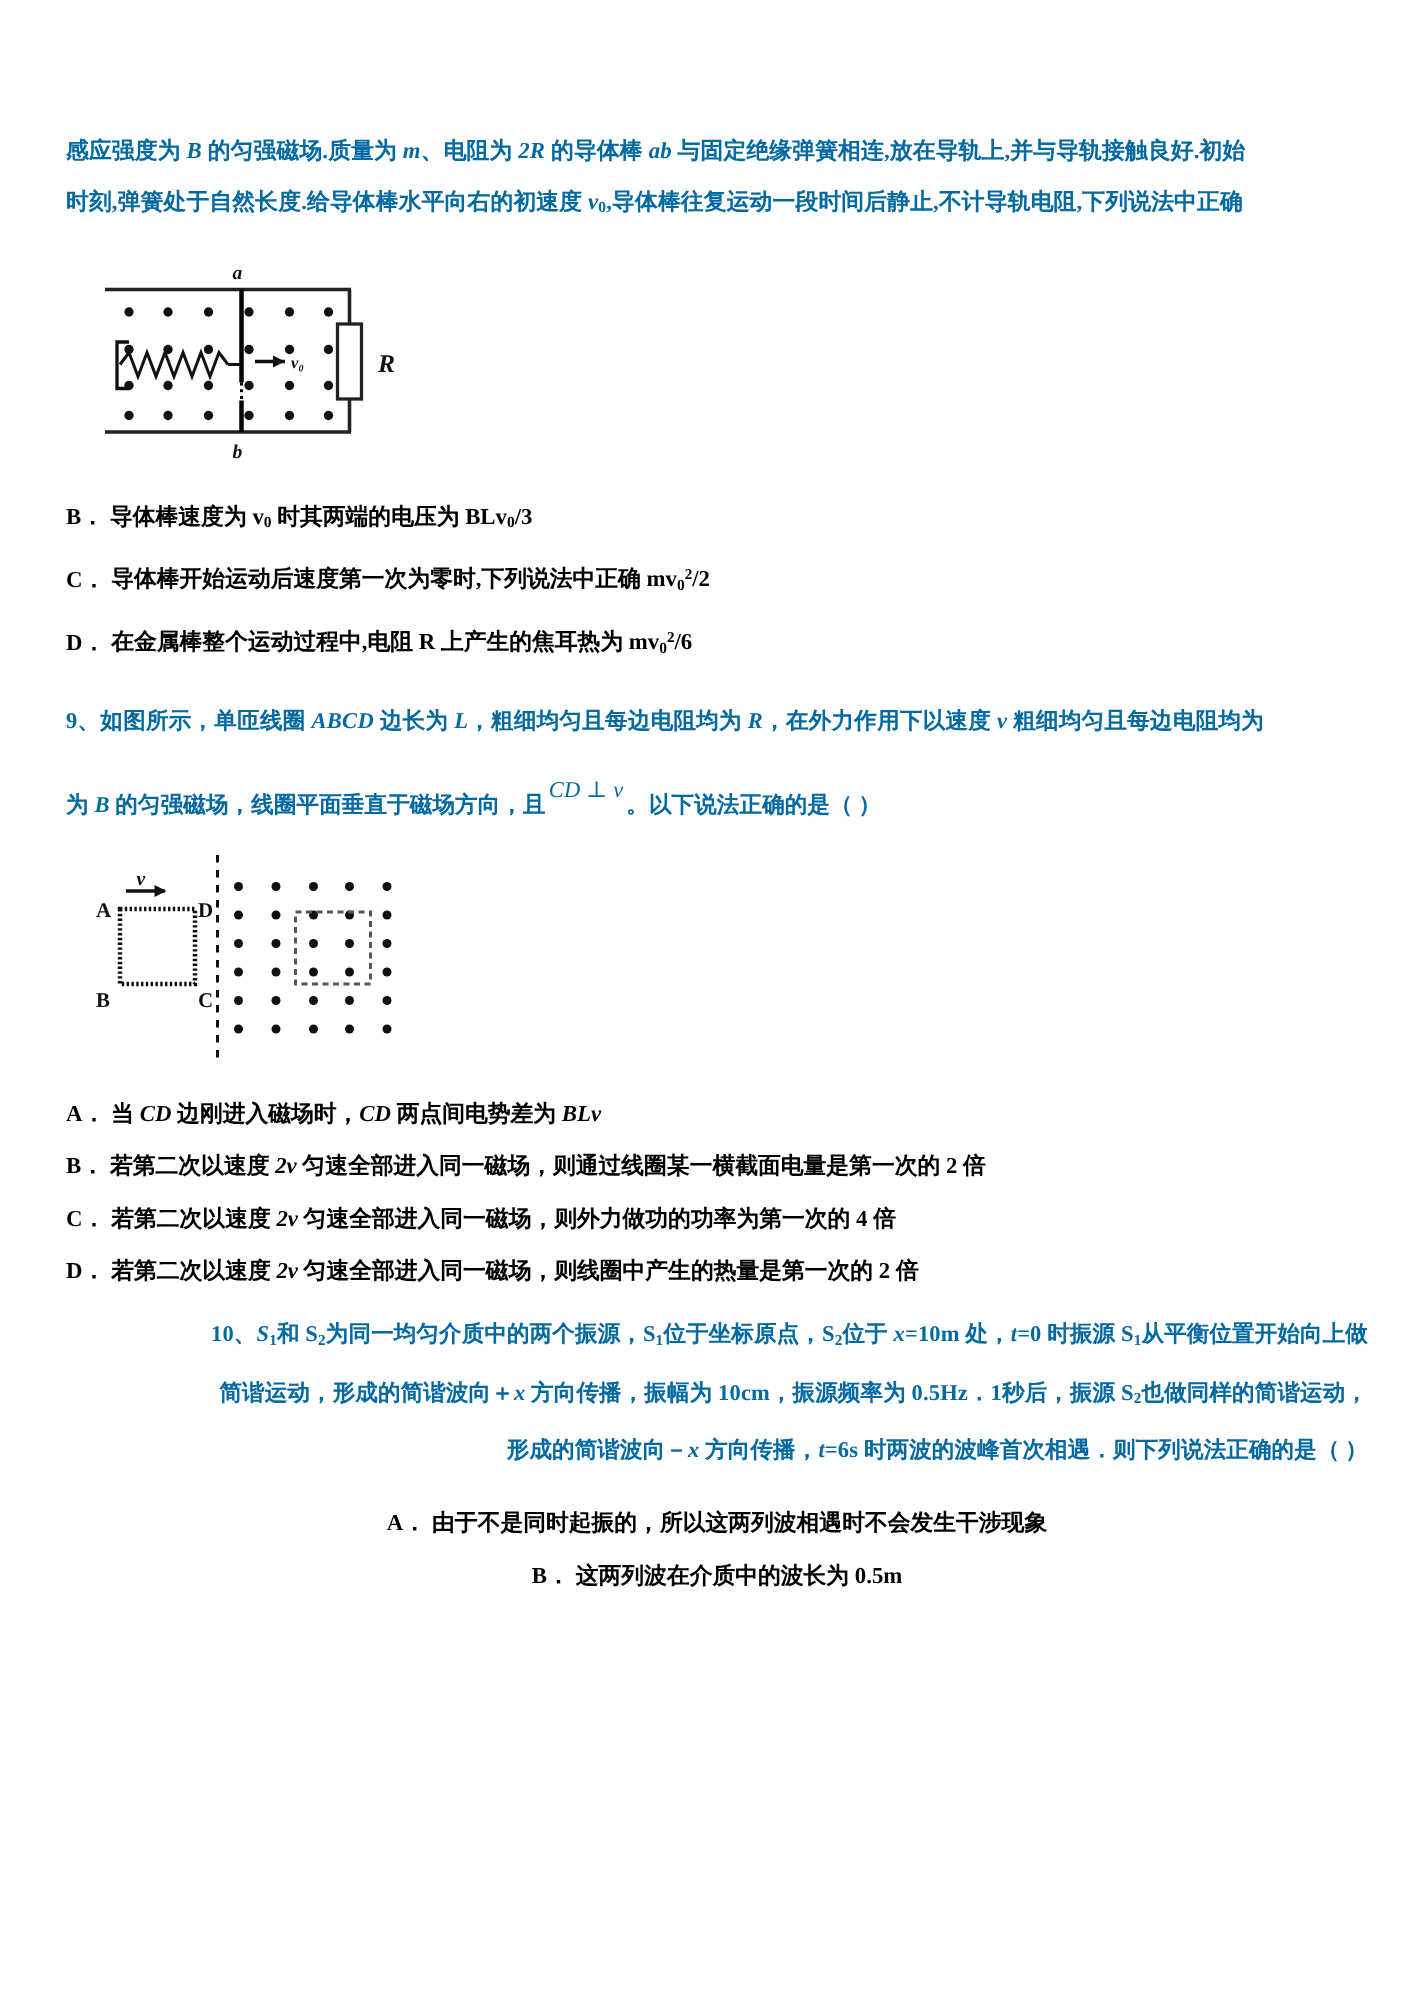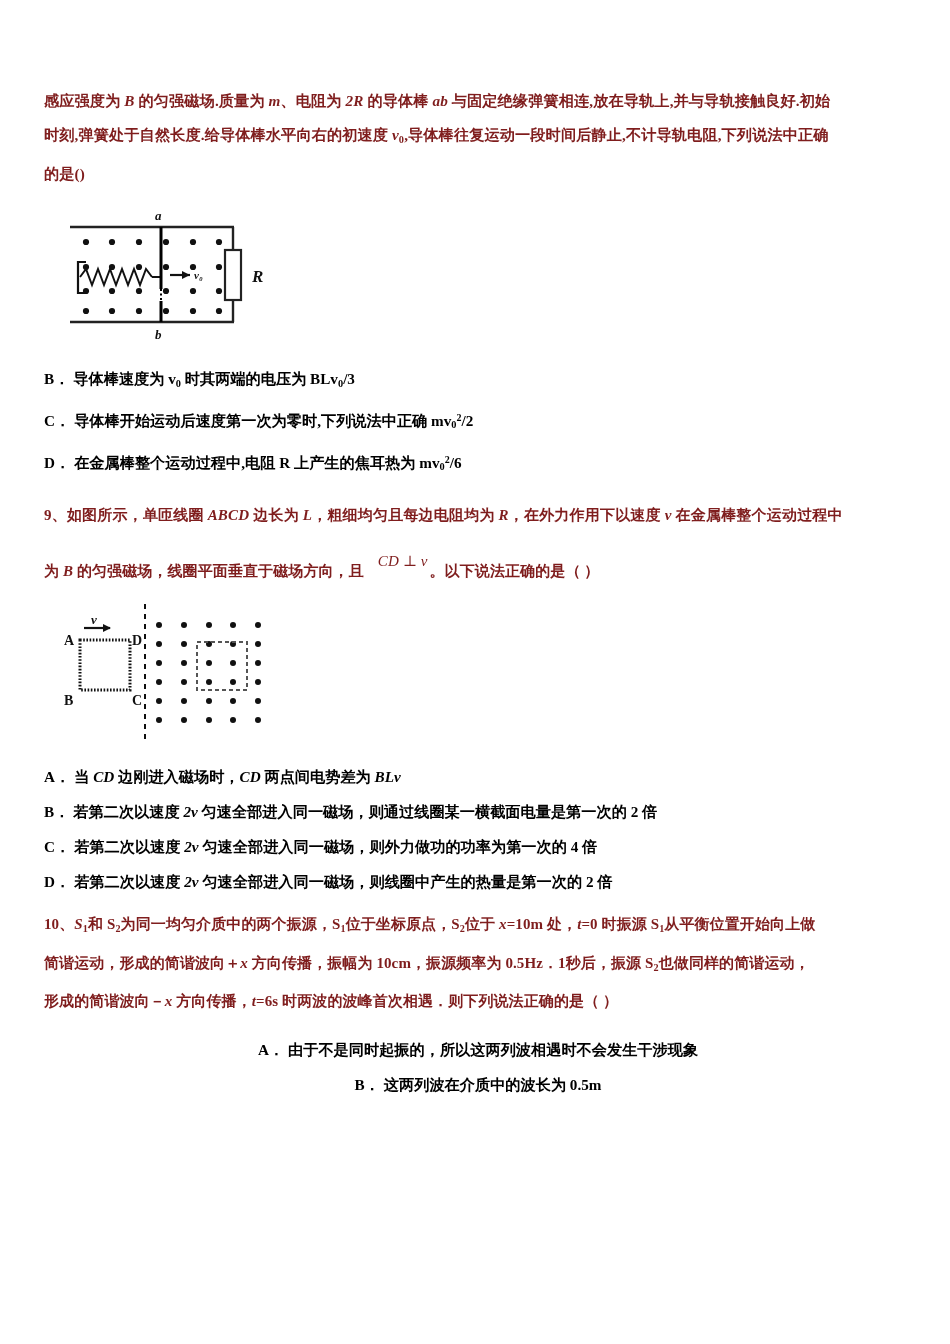--- a/index.html
+++ b/index.html
@@ -30,21 +30,21 @@
   }
 
   
   .qline {
     font-family: "Liberation Serif", "DejaVu Serif", serif;
     font-size: 15.2px;
     font-weight: bold;
     line-height: 34px;
     letter-spacing: 0.1px;
     white-space: nowrap;
-    color: #7f1d1d;
+    color: #0369a1;
   }
 
   .stem-block { margin-bottom: 6px; }
 
   .opt {
     font-family: "Liberation Serif", "DejaVu Serif", serif;
     font-size: 15.2px;
     font-weight: bold;
     line-height: 35px;
     white-space: nowrap;
@@ -58,21 +58,20 @@
   .q9-stem1 { font-size: 15px; letter-spacing: 0.2px; }
   .q9-stem2 { font-size: 15px; margin-top: 22px; }
   .inline-formula {
     font-family: "Liberation Serif", "DejaVu Serif", serif;
     font-style: italic;
     font-weight: normal;
     font-size: 15px;
     position: relative;
     top: -10px;
     padding: 0 2px;
-    margin-left: 12px;
   }
   .q10-stem { font-size: 15px; }
 
   
   .fig { position: relative; }
   .fig1 { width: 250px; height: 140px; margin: 14px 0 0 18px; }
 
   
   .fig2 { width: 255px; height: 145px; margin: 12px 0 0 14px; }
 
@@ -92,21 +91,20 @@
 </style>
 </head>
 <body>
 
 <div class="page">
 <div class="content">
 
   <div class="stem-block">
     <div class="qline"><span>感应强度为 </span><i class="it">B</i><span> 的匀强磁场.质量为 </span><i class="it">m</i><span>、电阻为 </span><i class="it">2R</i><span> 的导体棒 </span><i class="it">ab</i><span> 与固定绝缘弹簧相连,放在导轨上,并与导轨接触良好.初始</span></div>
     <div class="qline"><span>时刻,弹簧处于自然长度.给导体棒水平向右的初速度 </span><i class="it">v</i><sub>0</sub><span>,导体棒往复运动一段时间后静止,不计导轨电阻,下列说法中正确</span></div>
-    <div class="qline">的是()</div>
   </div>
 
   <div class="fig fig1">
     <svg width="250" height="140" viewBox="0 0 250 140">
 
       <line x1="8" y1="22" x2="172" y2="22" stroke="#222" stroke-width="2.4"></line>
 
       <line x1="8" y1="117" x2="172" y2="117" stroke="#222" stroke-width="2.4"></line>
 
       <line x1="171" y1="22" x2="171" y2="45" stroke="#222" stroke-width="2.4"></line>
@@ -160,21 +158,21 @@
     </svg>
   </div>
 
   <div style="margin-top:16px;">
     <div class="opt"><span class="lbl">B．</span><span>导体棒速度为 v</span><sub>0</sub><span> 时其两端的电压为 BLv</span><sub>0</sub><span>/3</span></div>
     <div class="opt"><span class="lbl">C．</span><span>导体棒开始运动后速度第一次为零时,下列说法中正确 mv</span><sub>0</sub><sup>2</sup><span>/2</span></div>
     <div class="opt"><span class="lbl">D．</span><span>在金属棒整个运动过程中,电阻 R 上产生的焦耳热为 mv</span><sub>0</sub><sup>2</sup><span>/6</span></div>
   </div>
 
   <div style="margin-top:14px;">
-    <div class="qline q9-stem1"><span>9、</span><span>如图所示，单匝线圈 </span><i class="it">ABCD</i><span> 边长为 </span><i class="it">L</i><span>，粗细均匀且每边电阻均为 </span><i class="it">R</i><span>，在外力作用下以速度 </span><i class="it">v</i><span> 在金属棒整个运动过程中</span></div>
+    <div class="qline q9-stem1"><span>9、</span><span>如图所示，单匝线圈 </span><i class="it">ABCD</i><span> 边长为 </span><i class="it">L</i><span>，粗细均匀且每边电阻均为 </span><i class="it">R</i><span>，在外力作用下以速度 </span><i class="it">v</i><span> 粗细均匀且每边电阻均为</span></div>
 
     <div class="qline q9-stem2"><span>为 </span><i class="it">B</i><span> 的匀强磁场，线圈平面垂直于磁场方向，且</span><span class="inline-formula">CD ⊥ v</span><span>。以下说法正确的是（  ）</span></div>
   </div>
 
   <div class="fig fig2">
     <svg width="255" height="145" viewBox="0 0 255 145">
 
       <line x1="87" y1="4" x2="87" y2="142" stroke="#111" stroke-width="2" stroke-dasharray="5,5"></line>
 
       <rect x="22" y="40" width="50" height="50" fill="#ffffff" stroke="#111" stroke-width="3" stroke-dasharray="1.6,1.6"></rect>
@@ -225,21 +223,21 @@
     </svg>
   </div>
 
   <div style="margin-top:14px;">
     <div class="opt"><span class="lbl">A．</span><span>当 </span><i class="it">CD</i><span> 边刚进入磁场时，</span><i class="it">CD</i><span> 两点间电势差为 </span><i class="it">BLv</i></div>
     <div class="opt"><span class="lbl">B．</span><span>若第二次以速度 </span><i class="it">2v</i><span> 匀速全部进入同一磁场，则通过线圈某一横截面电量是第一次的 2 倍</span></div>
     <div class="opt"><span class="lbl">C．</span><span>若第二次以速度 </span><i class="it">2v</i><span> 匀速全部进入同一磁场，则外力做功的功率为第一次的 4 倍</span></div>
     <div class="opt"><span class="lbl">D．</span><span>若第二次以速度 </span><i class="it">2v</i><span> 匀速全部进入同一磁场，则线圈中产生的热量是第一次的 2 倍</span></div>
   </div>
 
-  <div style="margin-top:8px;">
+  <div style="margin-top:8px;text-align:right;">
     <div class="qline q10-stem"><span>10、</span><i class="it">S</i><sub>1</sub><span>和 S</span><sub>2</sub><span>为同一均匀介质中的两个振源，S</span><sub>1</sub><span>位于坐标原点，S</span><sub>2</sub><span>位于 </span><i class="it">x</i><span>=10m 处，</span><i class="it">t</i><span>=0 时振源 S</span><sub>1</sub><span>从平衡位置开始向上做</span></div>
 
     <div class="qline q10-stem"><span>简谐运动，形成的简谐波向＋</span><i class="it">x</i><span> 方向传播，振幅为 10cm，振源频率为 0.5Hz．1秒后，振源 S</span><sub>2</sub><span>也做同样的简谐运动，</span></div>
 
     <div class="qline q10-stem"><span>形成的简谐波向－</span><i class="it">x</i><span> 方向传播，</span><i class="it">t</i><span>=6s 时两波的波峰首次相遇．则下列说法正确的是（   ）</span></div>
   </div>
 
 
   <div style="margin-top:14px;text-align:center;">
     <div class="opt"><span class="lbl">A．</span><span>由于不是同时起振的，所以这两列波相遇时不会发生干涉现象</span></div>

